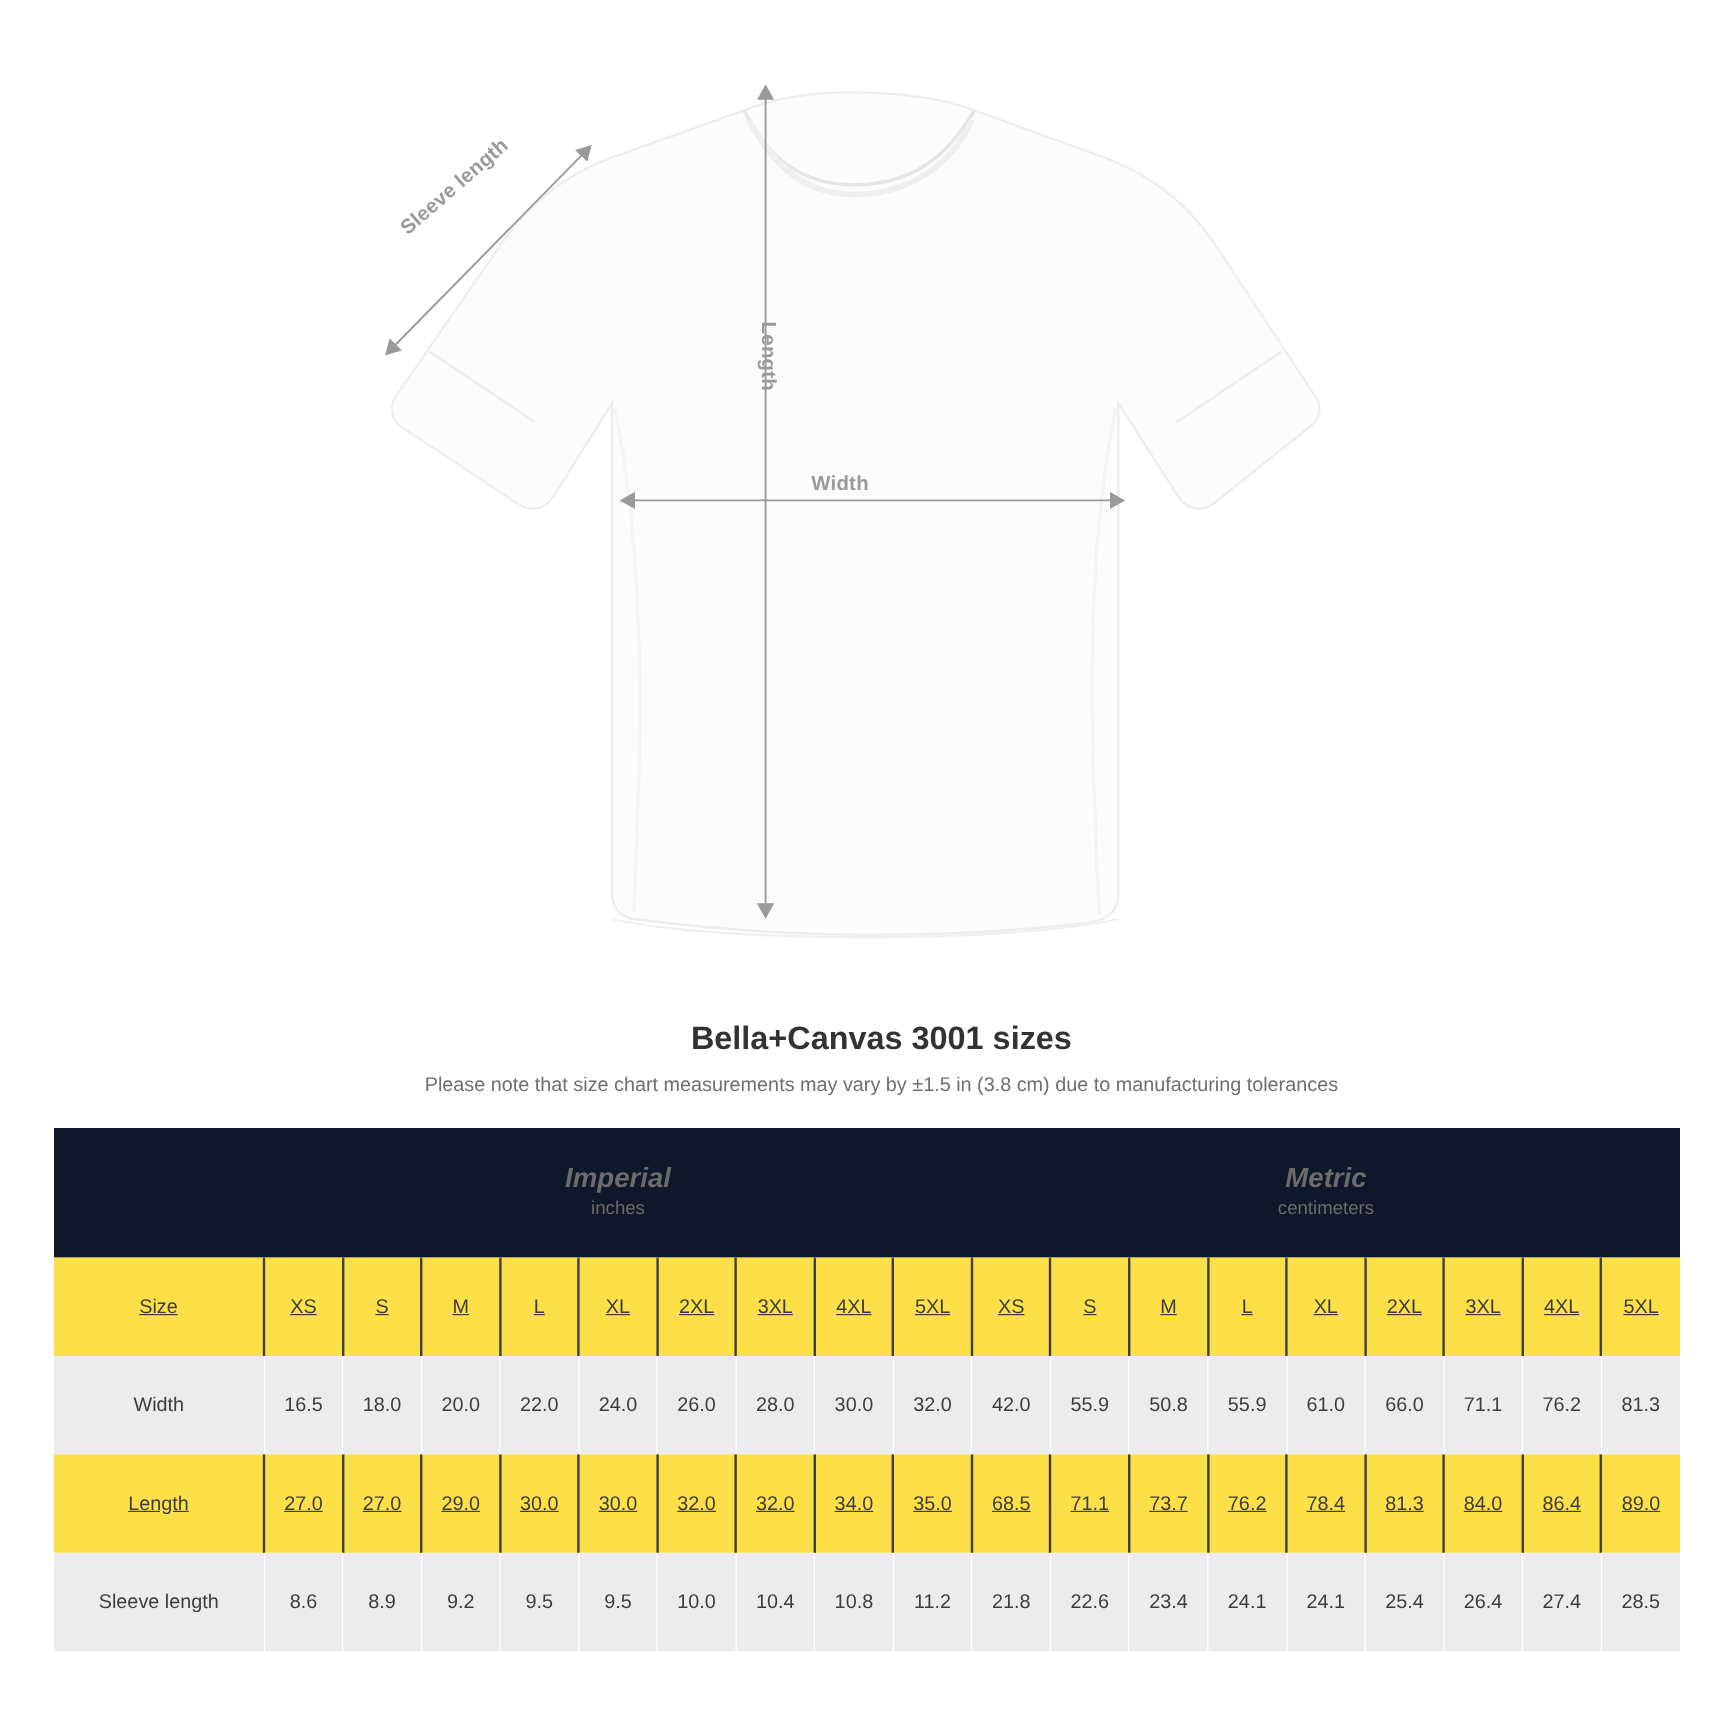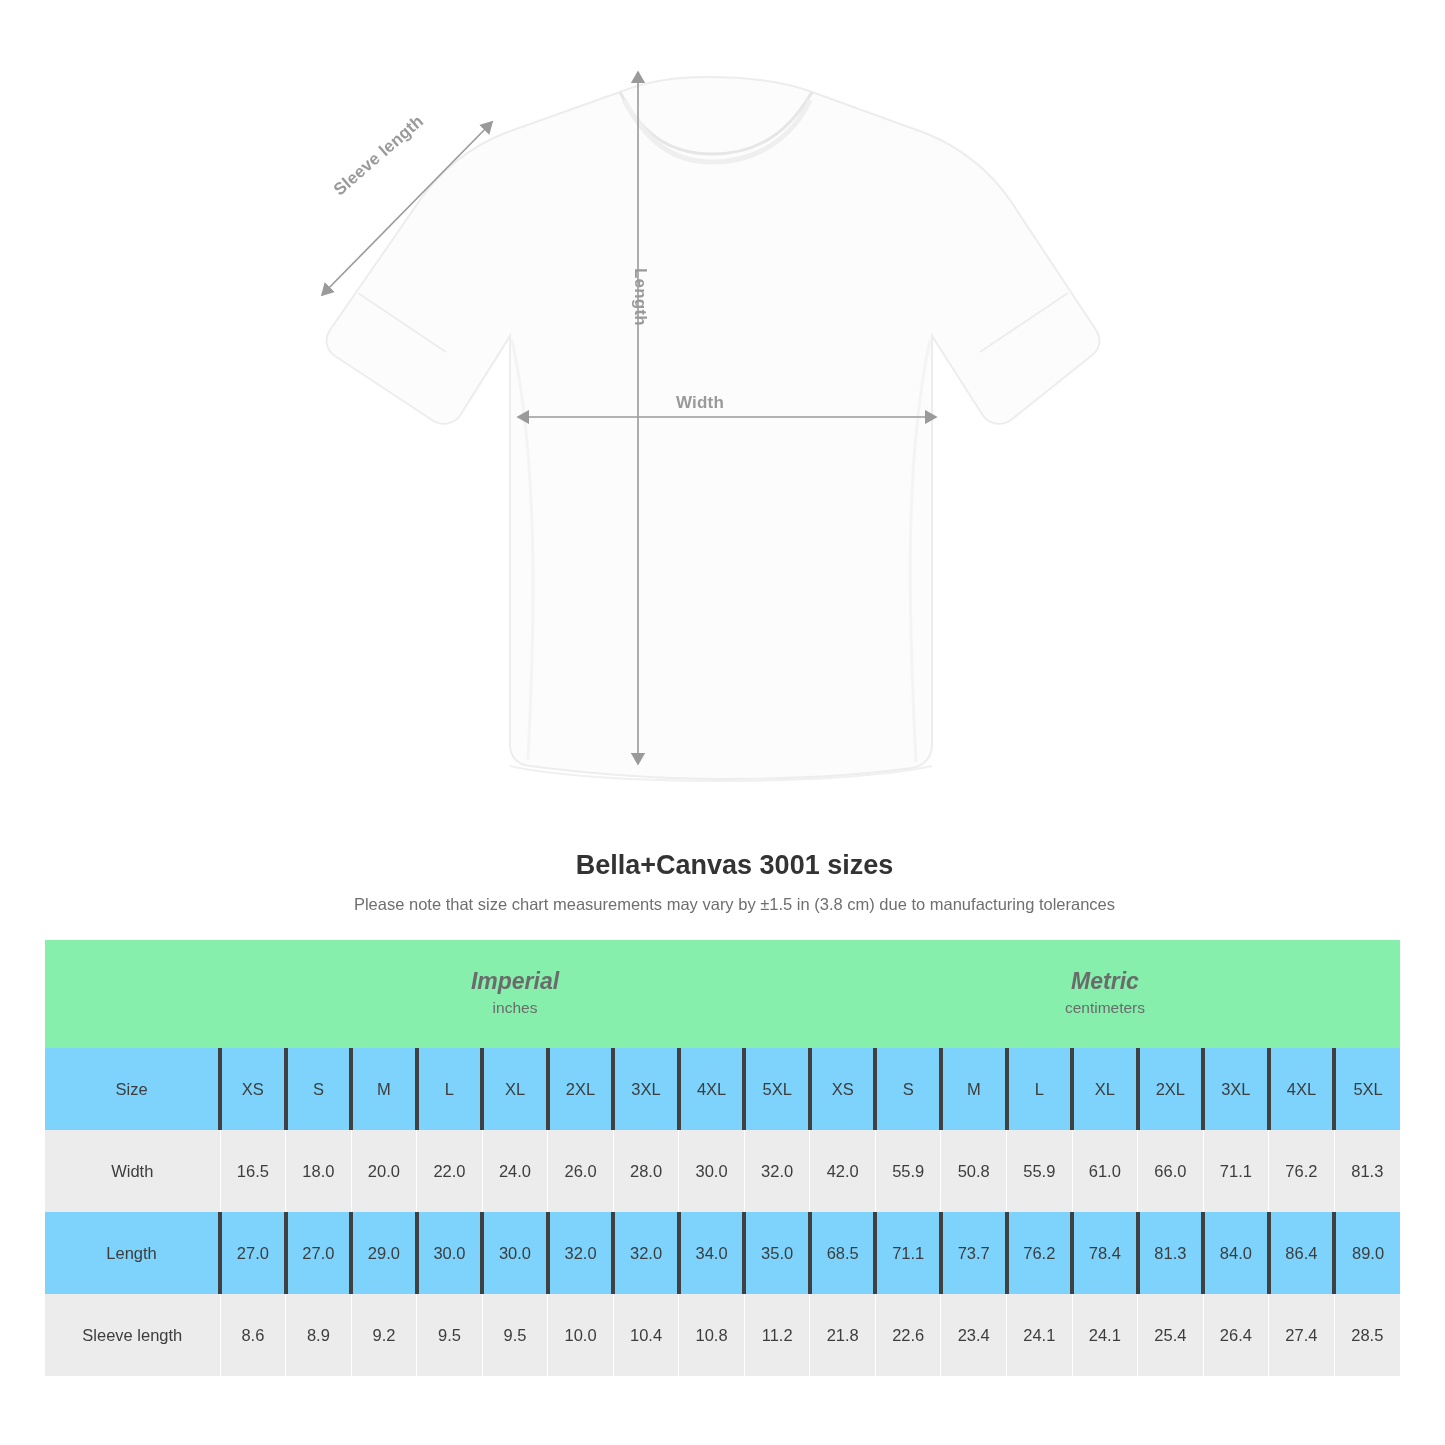--- a/index.html
+++ b/index.html
@@ -87,21 +87,21 @@
   table.size-table th {
     text-align: center;
     vertical-align: middle;
     font-size: 16.5px;
     color: #3d3d3d;
     font-weight: normal;
     padding: 0;
   }
   .unit-row td {
     height: 108px;
-    background: #86efac;
+    background: #0f172a;
   }
   .unit-cell-name {
     font-size: 23px;
     font-style: italic;
     font-weight: bold;
     color: #6b6b6b;
     line-height: 1.25;
   }
   .unit-cell-sub {
     font-size: 15.5px;
@@ -112,35 +112,36 @@
     height: 82px;
     background: #ffffff;
     font-weight: bold;
     font-size: 17px;
     color: #3d3d3d;
   }
   .row-shaded td {
     background: #ececec;
   }
   .row-plain td {
-    background: #7dd3fc;
+    background: #fde047;
+    text-decoration: underline;
   }
   .data-row td {
     height: 82px;
   }
   .rowhead {
     font-weight: bold;
     font-size: 17px;
     color: #3d3d3d;
   }
   .sep {
     border-left: 1px solid #ffffff;
   }
   .row-plain .sep {
-    border-left: 4px solid #404040;
+    border-left: 2px solid #404040;
   }
 </style>
 </head>
 <body>
 
 <div class="page">
 
   <div class="illustration">
     <svg class="shirt-svg" width="1445" height="830" viewBox="0 0 1445 830">
       <defs>

